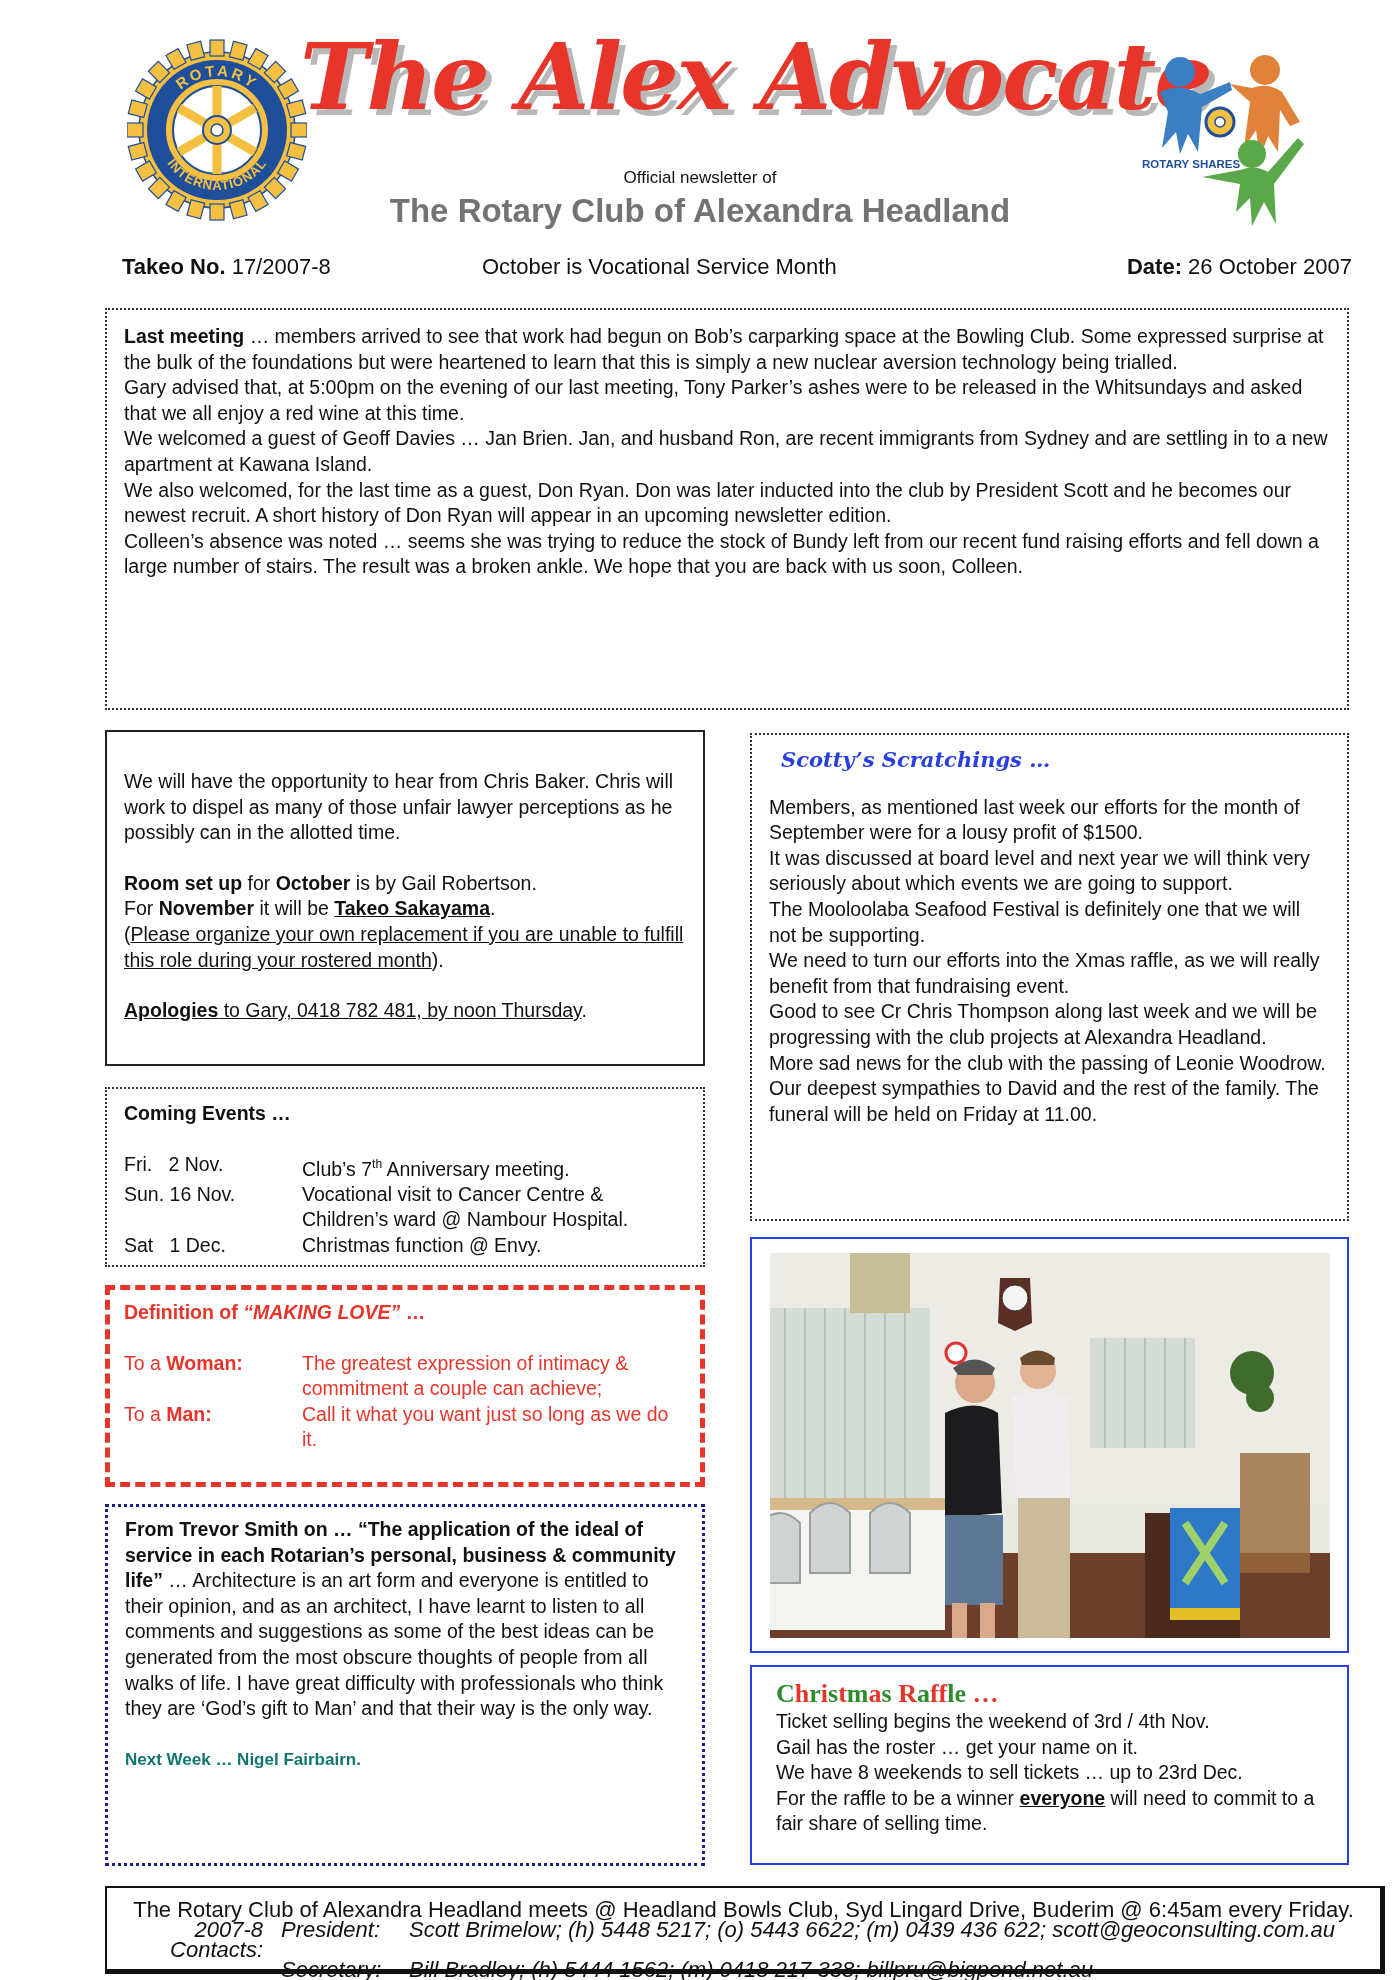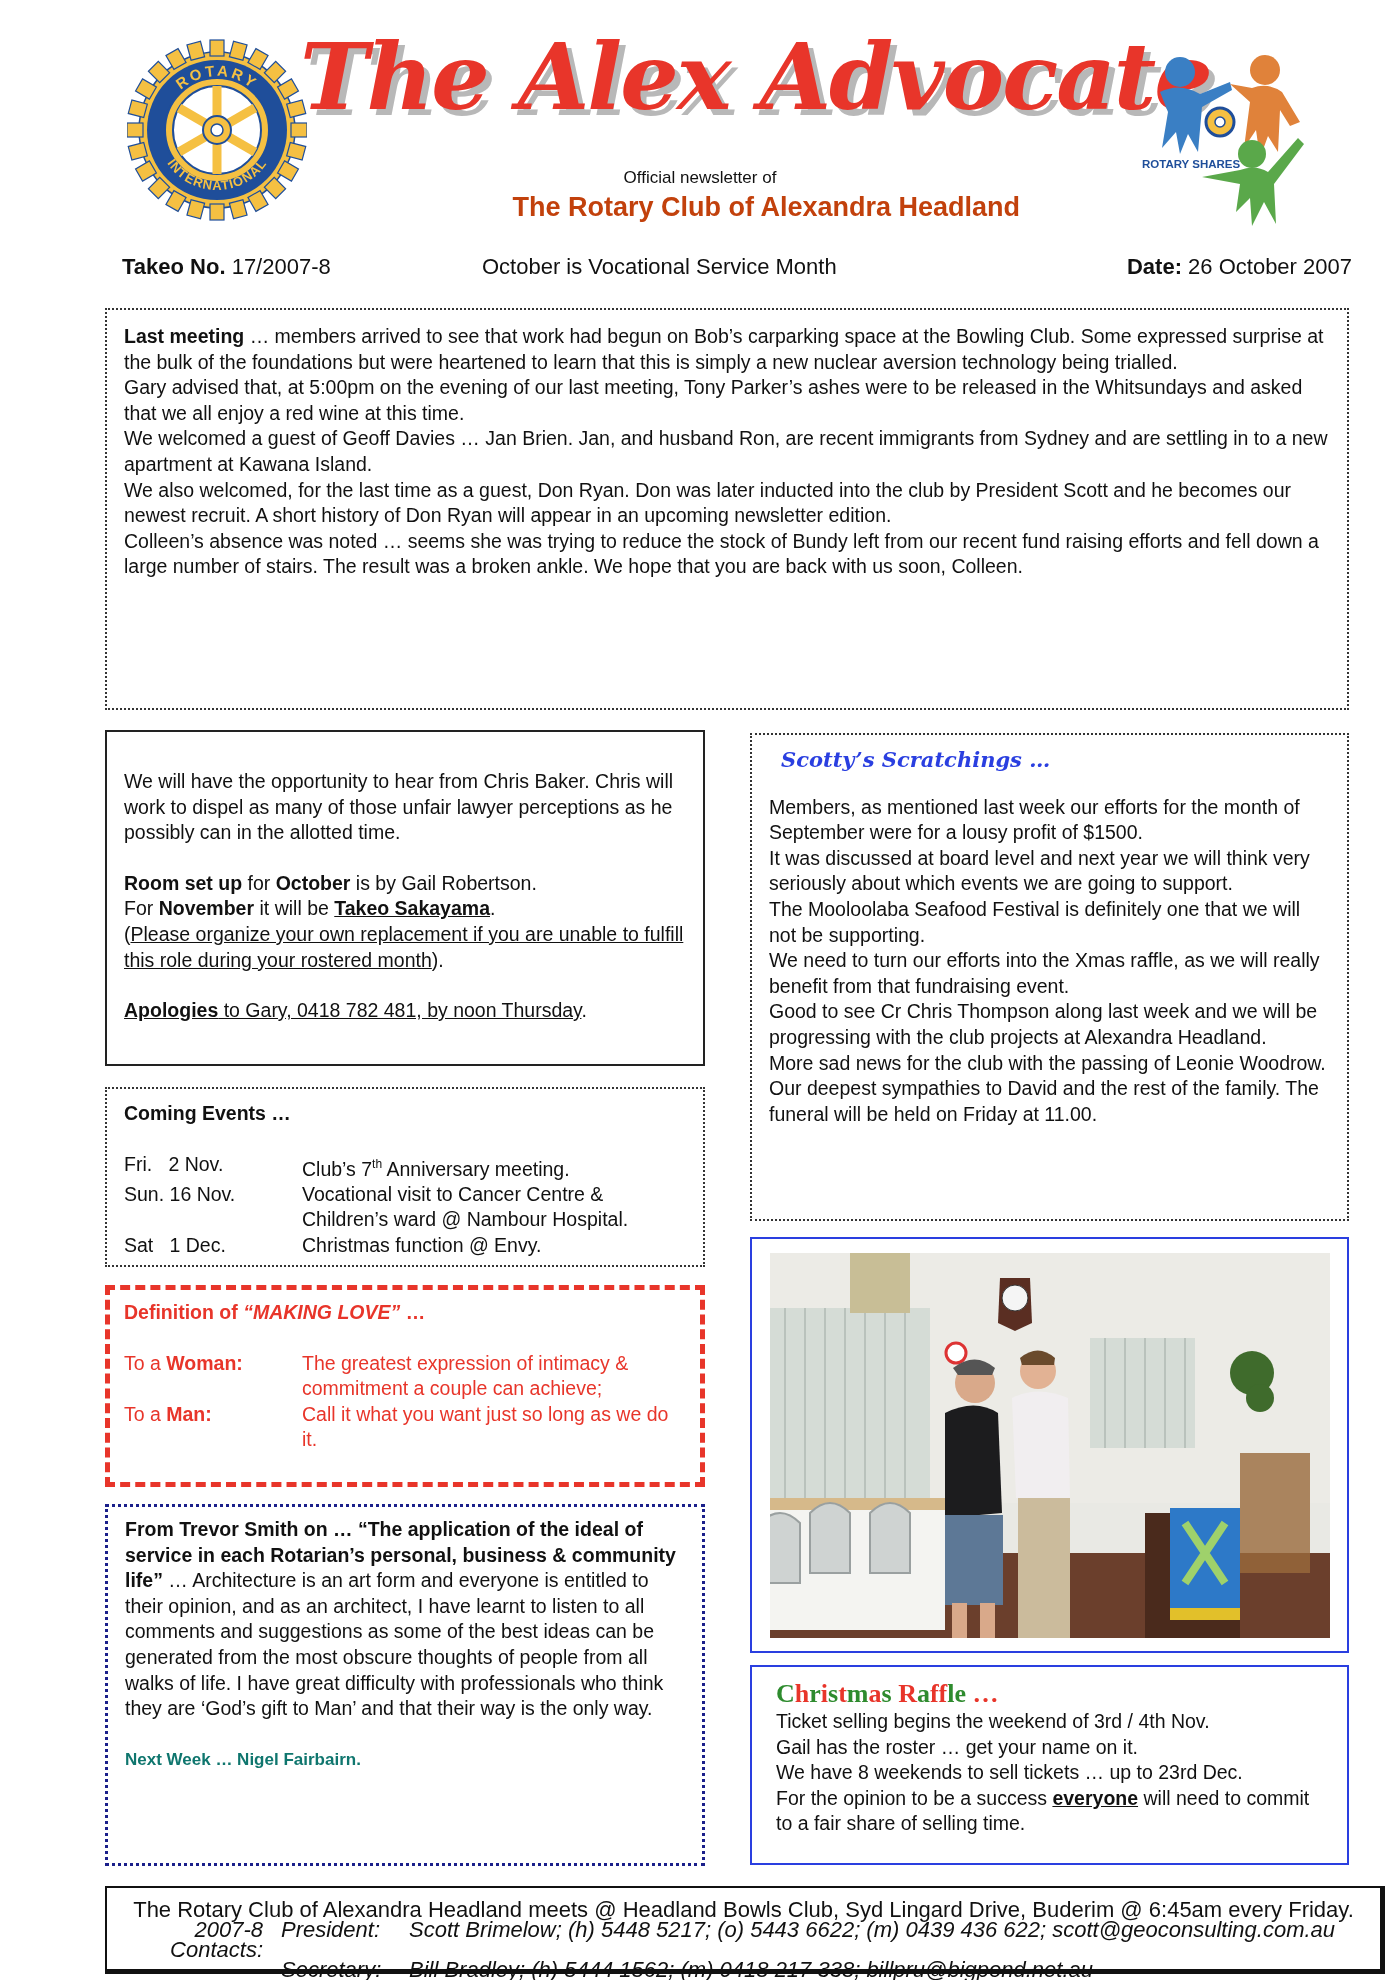--- a/index.html
+++ b/index.html
@@ -11,22 +11,22 @@
   u { text-decoration:underline; }
 
   
   #rotary-logo { left:127px; top:38px; width:180px; height:184px; }
   #title { left:300px; top:22px; width:860px; height:110px;
            font-family:"DejaVu Serif", serif; font-style:italic; font-weight:bold;
            font-size:92px; color:#e8352a; letter-spacing:-2px; white-space:nowrap;
            text-shadow: 6px 6px 0 #b8b8b8; line-height:110px; }
   #shares-logo { left:1140px; top:52px; width:180px; height:175px; }
   #official { left:430px; top:168px; width:540px; text-align:center; font-size:17px; }
-  #club-name { left:380px; top:192px; width:640px; text-align:right; font-size:27px;
-               font-weight:bold; color:#c2410c; }
+  #club-name { left:380px; top:192px; width:640px; text-align:center; font-size:33px;
+               font-weight:bold; color:#737373; }
   #issue-line { left:122px; top:254px; width:1230px; height:30px; font-size:22px; }
   #issue-line .left { position:absolute; left:0; }
   #issue-line .mid { position:absolute; left:360px; }
   #issue-line .right { position:absolute; right:0; }
 
   .box { position:absolute; box-sizing:border-box; padding:12px 20px; }
   #box-last { left:105px; top:308px; width:1244px; height:402px;
               border:2px dotted #333; padding:14px 17px; }
   #box-this { left:105px; top:730px; width:600px; height:336px;
               border:2px solid #222; padding:12px 17px; }
@@ -281,21 +281,21 @@
 
     <rect x="470" y="200" width="70" height="120" fill="#9a6a3c" opacity="0.8"></rect>
   </svg>
 </div>
 
 <div class="box txt" id="box-raffle">
   <div class="raffle-title" id="raffle-title"><span class="g">C</span><span class="r">h</span><span class="g">r</span><span class="r">i</span><span class="g">s</span><span class="r">t</span><span class="g">m</span><span class="r">a</span><span class="g">s</span><span class="g"> </span><span class="r">R</span><span class="g">a</span><span class="r">f</span><span class="r">f</span><span class="g">l</span><span class="g">e</span><span class="r"> …</span></div>
   <p class="para">Ticket selling begins the weekend of 3rd / 4th Nov.</p>
   <p class="para">Gail has the roster … get your name on it.</p>
   <p class="para">We have 8 weekends to sell tickets … up to 23rd Dec.</p>
-  <p class="para"><span>For the opinion to be a success </span><b><u>everyone</u></b><span> will need to commit to a fair share of selling time.</span></p>
+  <p class="para"><span>For the raffle to be a winner </span><b><u>everyone</u></b><span> will need to commit to a fair share of selling time.</span></p>
 </div>
 
 <div class="abs" id="footer">
   <div class="foot-line">The Rotary Club of Alexandra Headland meets @ Headland Bowls Club, Syd Lingard Drive, Buderim @ 6:45am every Friday.</div>
   <div class="foot-row">
     <span class="c1">2007-8 Contacts:</span>
     <span class="c2">President:</span>
     <span>Scott Brimelow; (h) 5448 5217; (o) 5443 6622; (m) 0439 436 622; scott@geoconsulting.com.au</span>
   </div>
   <div class="foot-row">

